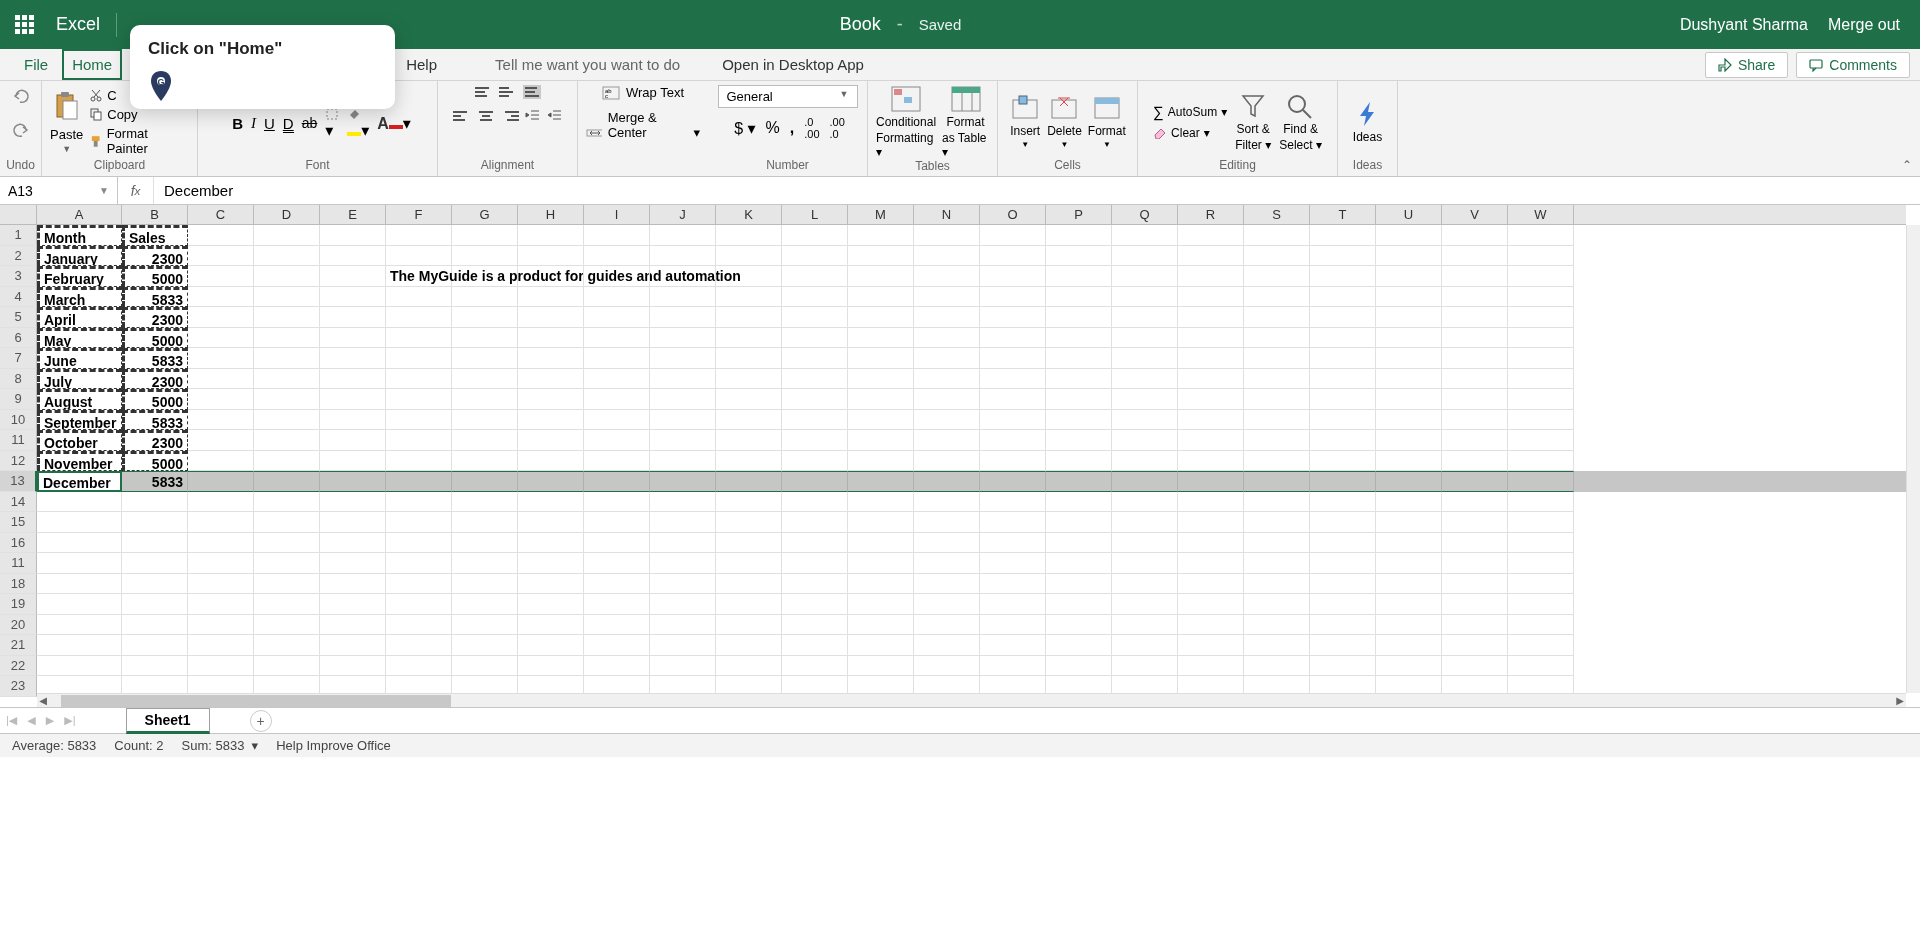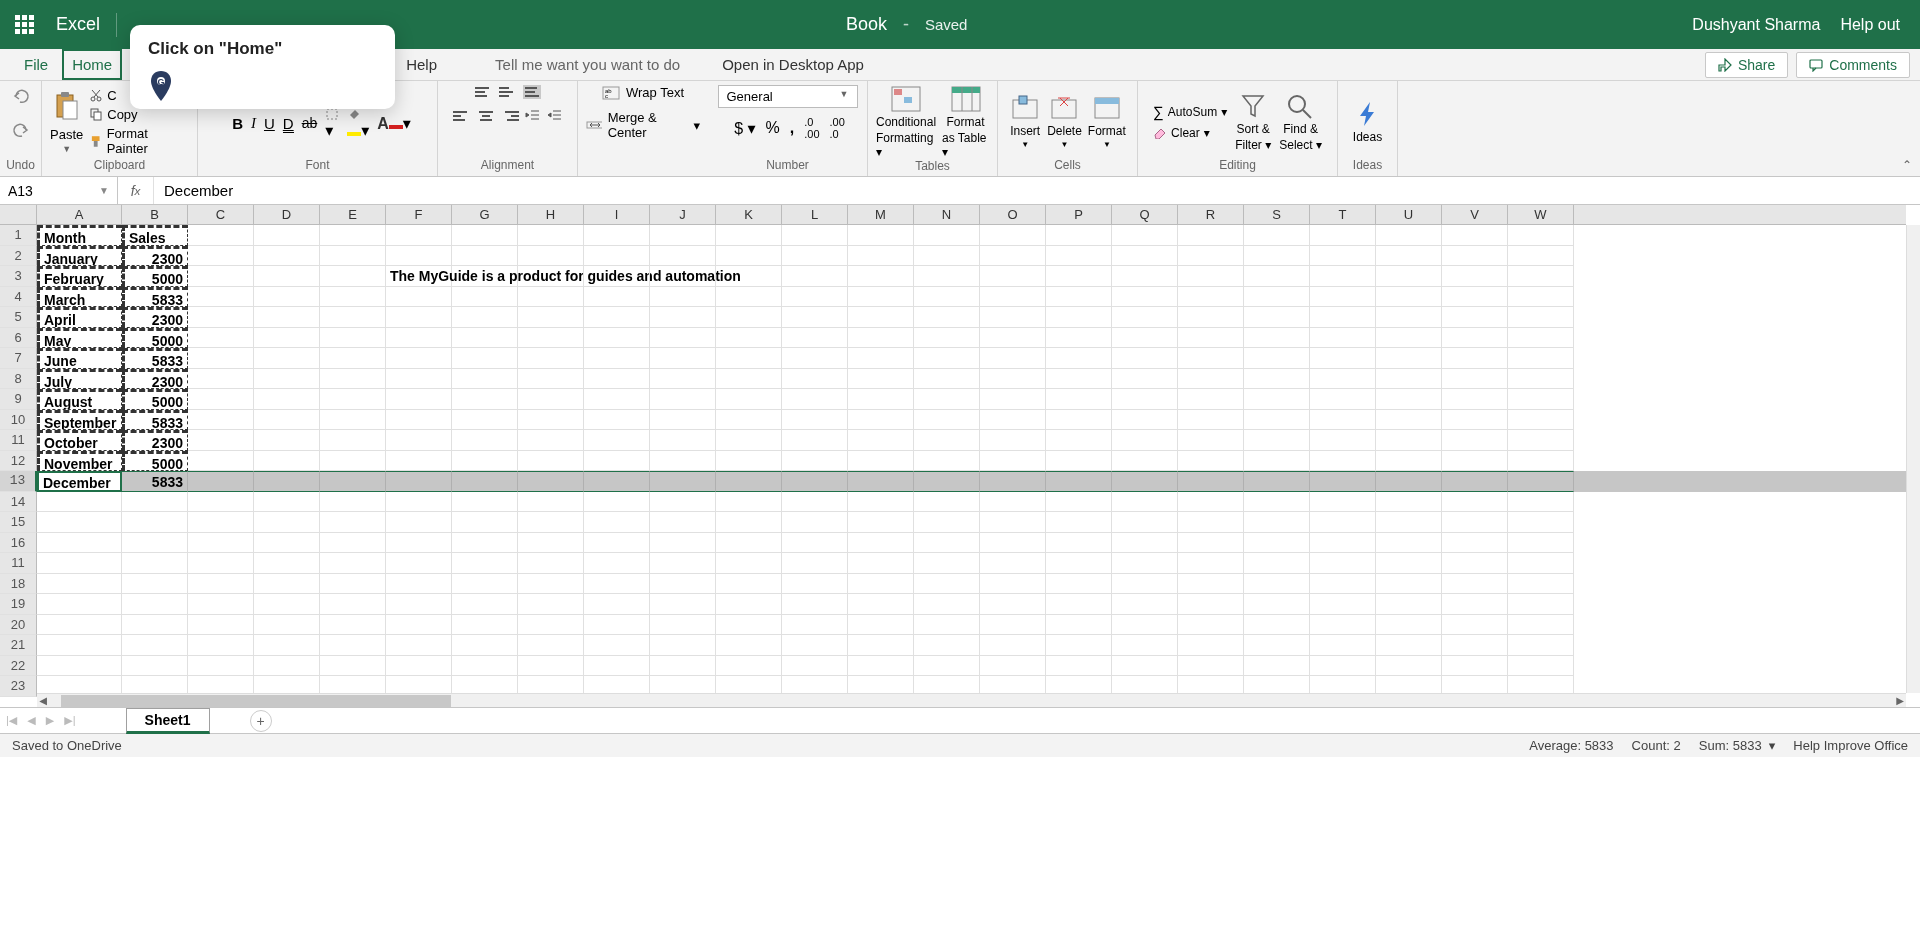--- a/index.html
+++ b/index.html
@@ -56,21 +56,21 @@
 
 .align-group { width: 140px; }
 .align-content { display: flex; flex-direction: column; gap: 10px; }
 .align-row { display: flex; gap: 6px; }
 .align-icon { width: 18px; height: 14px; display: flex; flex-direction: column; gap: 2px; justify-content: center; }
 .align-icon span { height: 2px; background: #555; }
 .align-active { background: #c8c8c8; padding: 2px; }
 
 .wrap-group { width: 130px; }
 .wrap-content { display: flex; flex-direction: column; gap: 10px; font-size: 13px; }
-.wrap-item { display: flex; align-items: center; gap: 6px; }
+.wrap-item { display: flex; align-items: flex-end; gap: 6px; }
 
 .number-group { width: 160px; }
 .number-content { display: flex; flex-direction: column; gap: 8px; width: 100%; }
 .number-format-dd { border: 1px solid #bbb; background: #fff; font-size: 13px; padding: 3px 8px; width: 140px; display: flex; justify-content: space-between; }
 .number-row { display: flex; gap: 10px; font-size: 16px; padding-left: 4px; align-items: center; }
 
 .tables-group { width: 130px; }
 .tables-content { display: flex; gap: 6px; }
 .big-btn { display: flex; flex-direction: column; align-items: center; font-size: 12px; gap: 2px; }
 .big-btn-icon { width: 32px; height: 28px; }
@@ -96,21 +96,21 @@
 .fx-cell { width: 36px; display: flex; align-items: center; justify-content: center; font-style: italic; font-size: 14px; color: #666; border-right: 1px solid #e0e0e0; }
 .formula-input { flex: 1; padding: 2px 10px; font-size: 15px; display: flex; align-items: center; }
 
 
 .grid-area { height: 502px; position: relative; overflow: hidden; }
 .select-all-corner { position: absolute; top: 0; left: 0; width: 37px; height: 20px; background: #e6e6e6; border-right: 1px solid #bbb; border-bottom: 1px solid #bbb; }
 .col-headers { position: absolute; top: 0; left: 37px; right: 14px; height: 20px; display: flex; background: #e6e6e6; border-bottom: 1px solid #bbb; }
 .col-header { border-right: 1px solid #bbb; text-align: center; font-size: 13px; line-height: 20px; color: #333; }
 .row-headers { position: absolute; top: 20px; left: 0; width: 37px; }
 .row-header { height: 20.5px; border-right: 1px solid #bbb; border-bottom: 1px solid #e0e0e0; text-align: center; font-size: 13px; line-height: 20px; background: #e6e6e6; color: #555; }
-.row-header.selected { background: #d4d4d4; border-right: 2px solid #1f7049; font-family: Liberation Mono, monospace; }
+.row-header.selected { background: #d4d4d4; border-right: 2px solid #1f7049; }
 .cells { position: absolute; top: 20px; left: 37px; right: 14px; bottom: 14px; }
 .row { height: 20.5px; display: flex; font-weight: bold; }
 .cell { border-right: 1px solid #e0e0e0; border-bottom: 1px solid #e0e0e0; font-size: 14px; padding: 0 4px; line-height: 20px; overflow: hidden; white-space: nowrap; }
 .cell.num { text-align: right; }
 .cell.overflow { overflow: visible; }
 .row.selected { background: #c6c6c6; }
 .row.selected .cell { border-right-color: #b0b0b0; border-bottom: 1px solid #1f7049; border-top: 1px solid #1f7049; }
 .active-cell { background: #fff; border: 2px solid #1f7049 !important; }
 .vscroll { position: absolute; top: 20px; right: 0; width: 14px; bottom: 14px; background: #f0f0f0; border-left: 1px solid #ddd; }
 .hscroll { position: absolute; bottom: 0; left: 37px; right: 14px; height: 14px; background: #f0f0f0; border-top: 1px solid #ddd; display: flex; align-items: center; }
@@ -149,21 +149,21 @@
   </div>
   <div class="app-name">Excel</div>
   <div class="title-sep"></div>
   <div class="doc-title-area">
     <span>Book</span>
     <span class="dash">-</span>
     <span class="doc-saved">Saved</span>
   </div>
   <div class="user-area">
     <span>Dushyant Sharma</span>
-    <span>Help out</span>
+    <span>Merge out</span>
   </div>
 </div>
 
 <div class="ribbon-tabs">
   <div class="tab file">File</div>
   <div class="tab home">Home</div>
   <div class="tab help">Help</div>
   <div class="tab" style="margin-left:30px;color:#666">Tell me want you want to do</div>
   <div class="tab" style="margin-left:14px">Open in Desktop App</div>
   <div class="tab-spacer"></div>
@@ -1112,20 +1112,19 @@
     <span>◀</span>
     <span>▶</span>
     <span>▶|</span>
   </div>
   <div style="width:30px"></div>
   <div class="sheet-tab">Sheet1</div>
   <div class="add-sheet">+</div>
 </div>
 
 <div class="status-bar">
-  <div class="status-left">Saved to OneDrive</div>
   <div class="status-right">
     <span>Average: 5833</span>
     <span>Count: 2</span>
     <span><span>Sum: 5833</span> &nbsp;▾</span>
     <span>Help Improve Office</span>
   </div>
 </div>
 
 </body></html>

